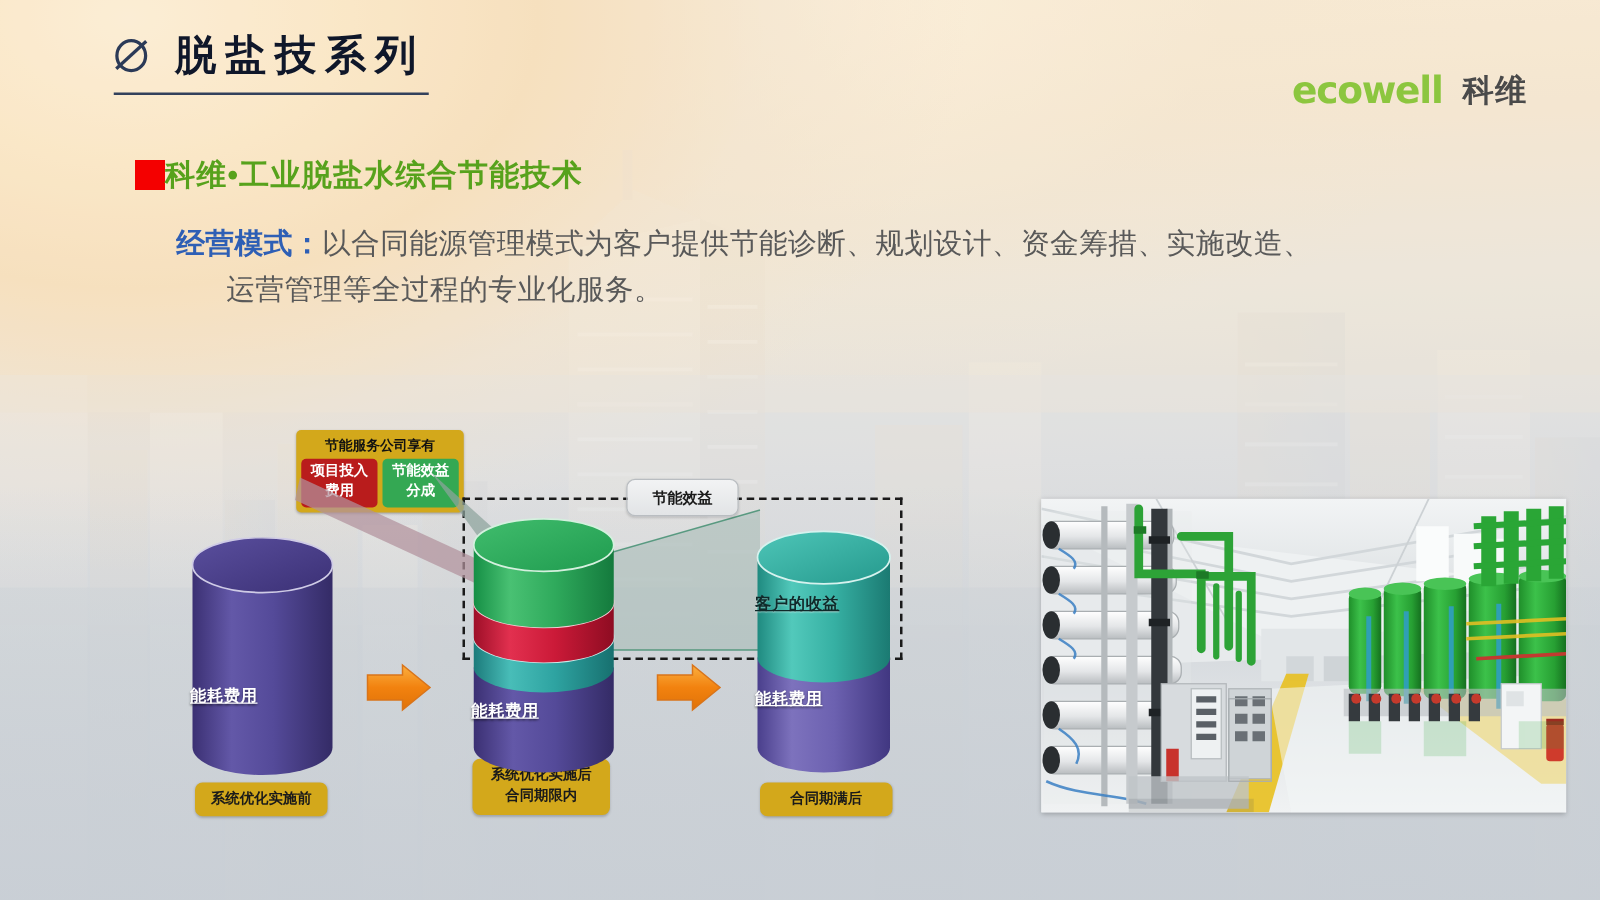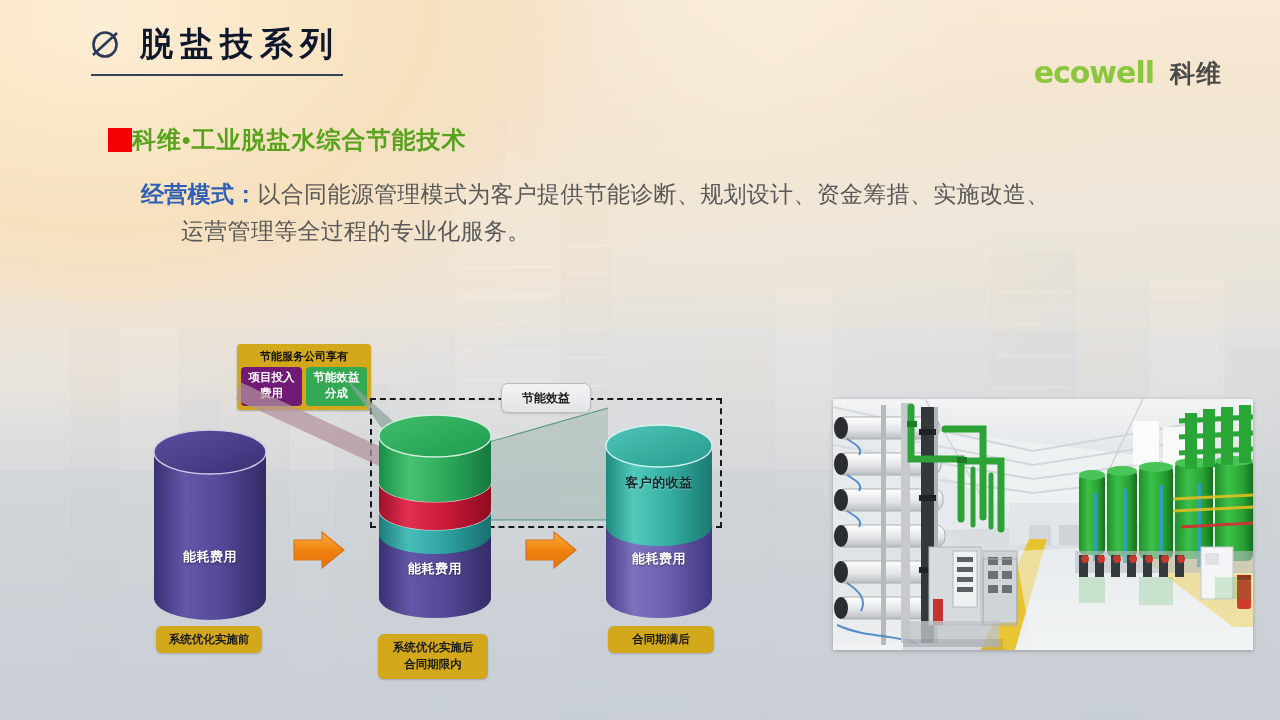--- a/index.html
+++ b/index.html
@@ -60,38 +60,38 @@
   .diagram{position:absolute;left:0;top:330px;width:800px;height:390px;z-index:6;}
 
   .legend{position:absolute;left:237px;top:14px;width:126px;
           background:#d3a81b;border-radius:4px;padding:3px 4px 4px 4px;
           box-shadow:0 1px 2px rgba(0,0,0,.25);}
   .legend-title{text-align:center;font-size:11px;font-weight:bold;color:#111;
                 padding:2px 0 3px 0;letter-spacing:0px;}
   .legend-row{display:flex;gap:4px;}
   .legend-box{flex:1;border-radius:4px;text-align:center;padding:3px 0 4px 0;
               font-size:11.5px;font-weight:bold;color:#fff;line-height:1.38;}
-  .legend-box.red{background:#701a75;}
+  .legend-box.red{background:#b91c1c;}
   .legend-box.green{background:#34a853;}
 
   .dashbox{position:absolute;left:370px;top:68px;width:352px;height:130px;
            border:2px dashed #1a1a1a;box-sizing:border-box;}
   .dashlabel{position:absolute;left:501px;top:53px;width:88px;height:28px;
              background:linear-gradient(180deg,#f2f3f4 0%,#e2e4e6 100%);
              border:1px solid #b9bdc1;border-radius:7px;
              display:flex;align-items:center;justify-content:center;
              font-size:12px;font-weight:bold;color:#1a1a1a;z-index:3;
              box-shadow:0 1px 2px rgba(0,0,0,.15);}
 
   .conn{position:absolute;left:230px;top:30px;width:520px;height:200px;z-index:2;}
 
   .cyl{position:absolute;}
-  .cyl .lbl{position:absolute;left:0;right:0;text-align:center;color:#fff;
+  .cyl .lbl{position:absolute;left:0;right:0;color:#fff;
             font-size:13px;font-weight:bold;letter-spacing:.5px;
-            text-shadow:0 1px 2px rgba(0,0,0,.45);}
+            text-shadow:0 1px 2px rgba(0,0,0,.45);text-decoration:underline;}
 
   .tag{position:absolute;background:#d3a81b;border-radius:6px;
        text-align:center;font-size:11.5px;font-weight:bold;color:#1a1a1a;
        line-height:1.5;padding:5px 10px;box-shadow:0 1px 2px rgba(0,0,0,.2);}
 
   
   .photo{position:absolute;left:833px;top:399px;width:420px;height:251px;z-index:6;
          overflow:hidden;background:#e9ecee;box-shadow:0 1px 4px rgba(0,0,0,.25);}
   .photo svg{display:block;}
 </style>
@@ -349,21 +349,21 @@
       </defs>
       <polygon points="2,10 30,10 30,2 52,20 30,38 30,30 2,30" fill="url(#org)" stroke="#d9741a" stroke-width="1.2"></polygon>
     </svg>
     <svg style="position:absolute;left:524px;top:200px;z-index:5" width="56" height="40">
       <polygon points="2,10 30,10 30,2 52,20 30,38 30,30 2,30" fill="url(#org)" stroke="#d9741a" stroke-width="1.2"></polygon>
     </svg>
 
     <div class="tag" style="left:156px;top:296px;width:86px;font-family:Liberation Mono, monospace;">
       <div>系统优化实施前</div>
     </div>
-    <div class="tag" style="left:378px;top:304px;width:90px;">
+    <div class="tag" style="left:378px;top:277px;width:90px;">
       <div>系统优化实施后</div>
       <div>合同期限内</div>
     </div>
     <div class="tag" style="left:608px;top:296px;width:86px;">
       <div>合同期满后</div>
     </div>
   </div>
 
   <div class="photo">
     <svg width="420" height="251" viewBox="0 0 420 251">

